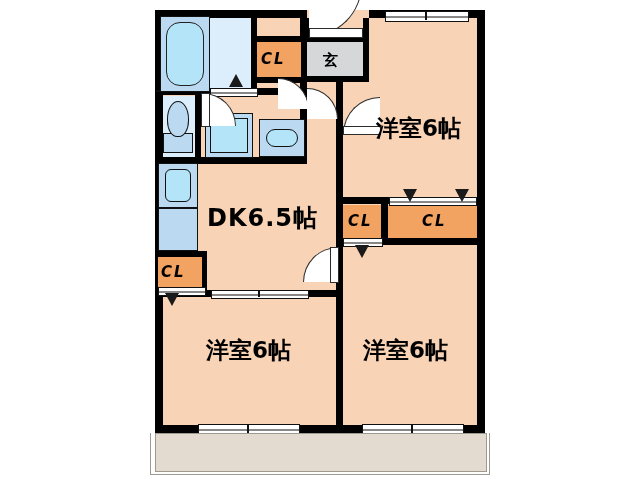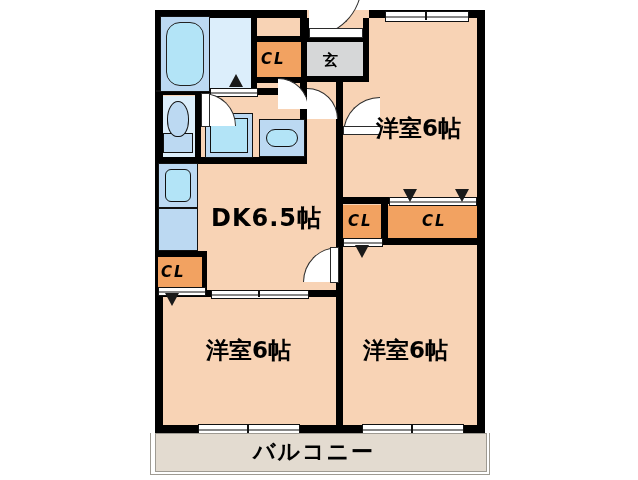--- a/index.html
+++ b/index.html
@@ -164,36 +164,35 @@
   <div class="doorleaf" style="left:201px;top:93px;width:7px;height:32px;"></div>
 
   <div class="swing tl" style="left:343px;top:97px;width:36px;height:36px;border-width:1.5px 0 0 1.5px;"></div>
   <div class="doorleaf" style="left:343px;top:126px;width:36px;height:7px;"></div>
 
   <div class="swing tr" style="left:307px;top:88px;width:30px;height:30px;border-width:1.5px 1.5px 0 0;"></div>
 
   <div class="swing tl" style="left:303px;top:247px;width:34px;height:34px;border-width:1.5px 0 0 1.5px;"></div>
   <div class="doorleaf" style="left:330px;top:247px;width:7px;height:34px;"></div>
 
-  <div class="label lbl-dk" style="left:211px;top:206px;">DK6.5帖</div>
+  <div class="label lbl-dk" style="left:199px;top:206px;padding-left:8px;">DK6.5帖</div>
 
   <div class="label lbl-room" style="left:376px;top:117px;">洋室6帖</div>
 
   <div class="label lbl-room" style="left:206px;top:339px;">洋室6帖</div>
 
   <div class="label lbl-room" style="left:363px;top:339px;">洋室6帖</div>
 
   <div class="label lbl-cl" style="left:261px;top:52px;">CL</div>
 
   <div class="label lbl-cl" style="left:348px;top:214px;">CL</div>
 
   <div class="label lbl-cl" style="left:422px;top:214px;">CL</div>
 
   <div class="label lbl-cl" style="left:161px;top:265px;">CL</div>
 
   <div class="label lbl-genkan" style="left:323px;top:53px;">玄</div>
 
   <div class="balcony" style="position:absolute;left:155px;top:433px;width:330px;height:37px;"></div>
   <div class="p" style="left:150px;top:433px;width:340px;height:42px;border:1px solid #9e9a92;
               border-top:none;background:transparent;"></div>
-  <div class="label lbl-balcony" style="left:253px;top:441px;">バルコニー</div>
 
 </div>
 
 </body></html>

